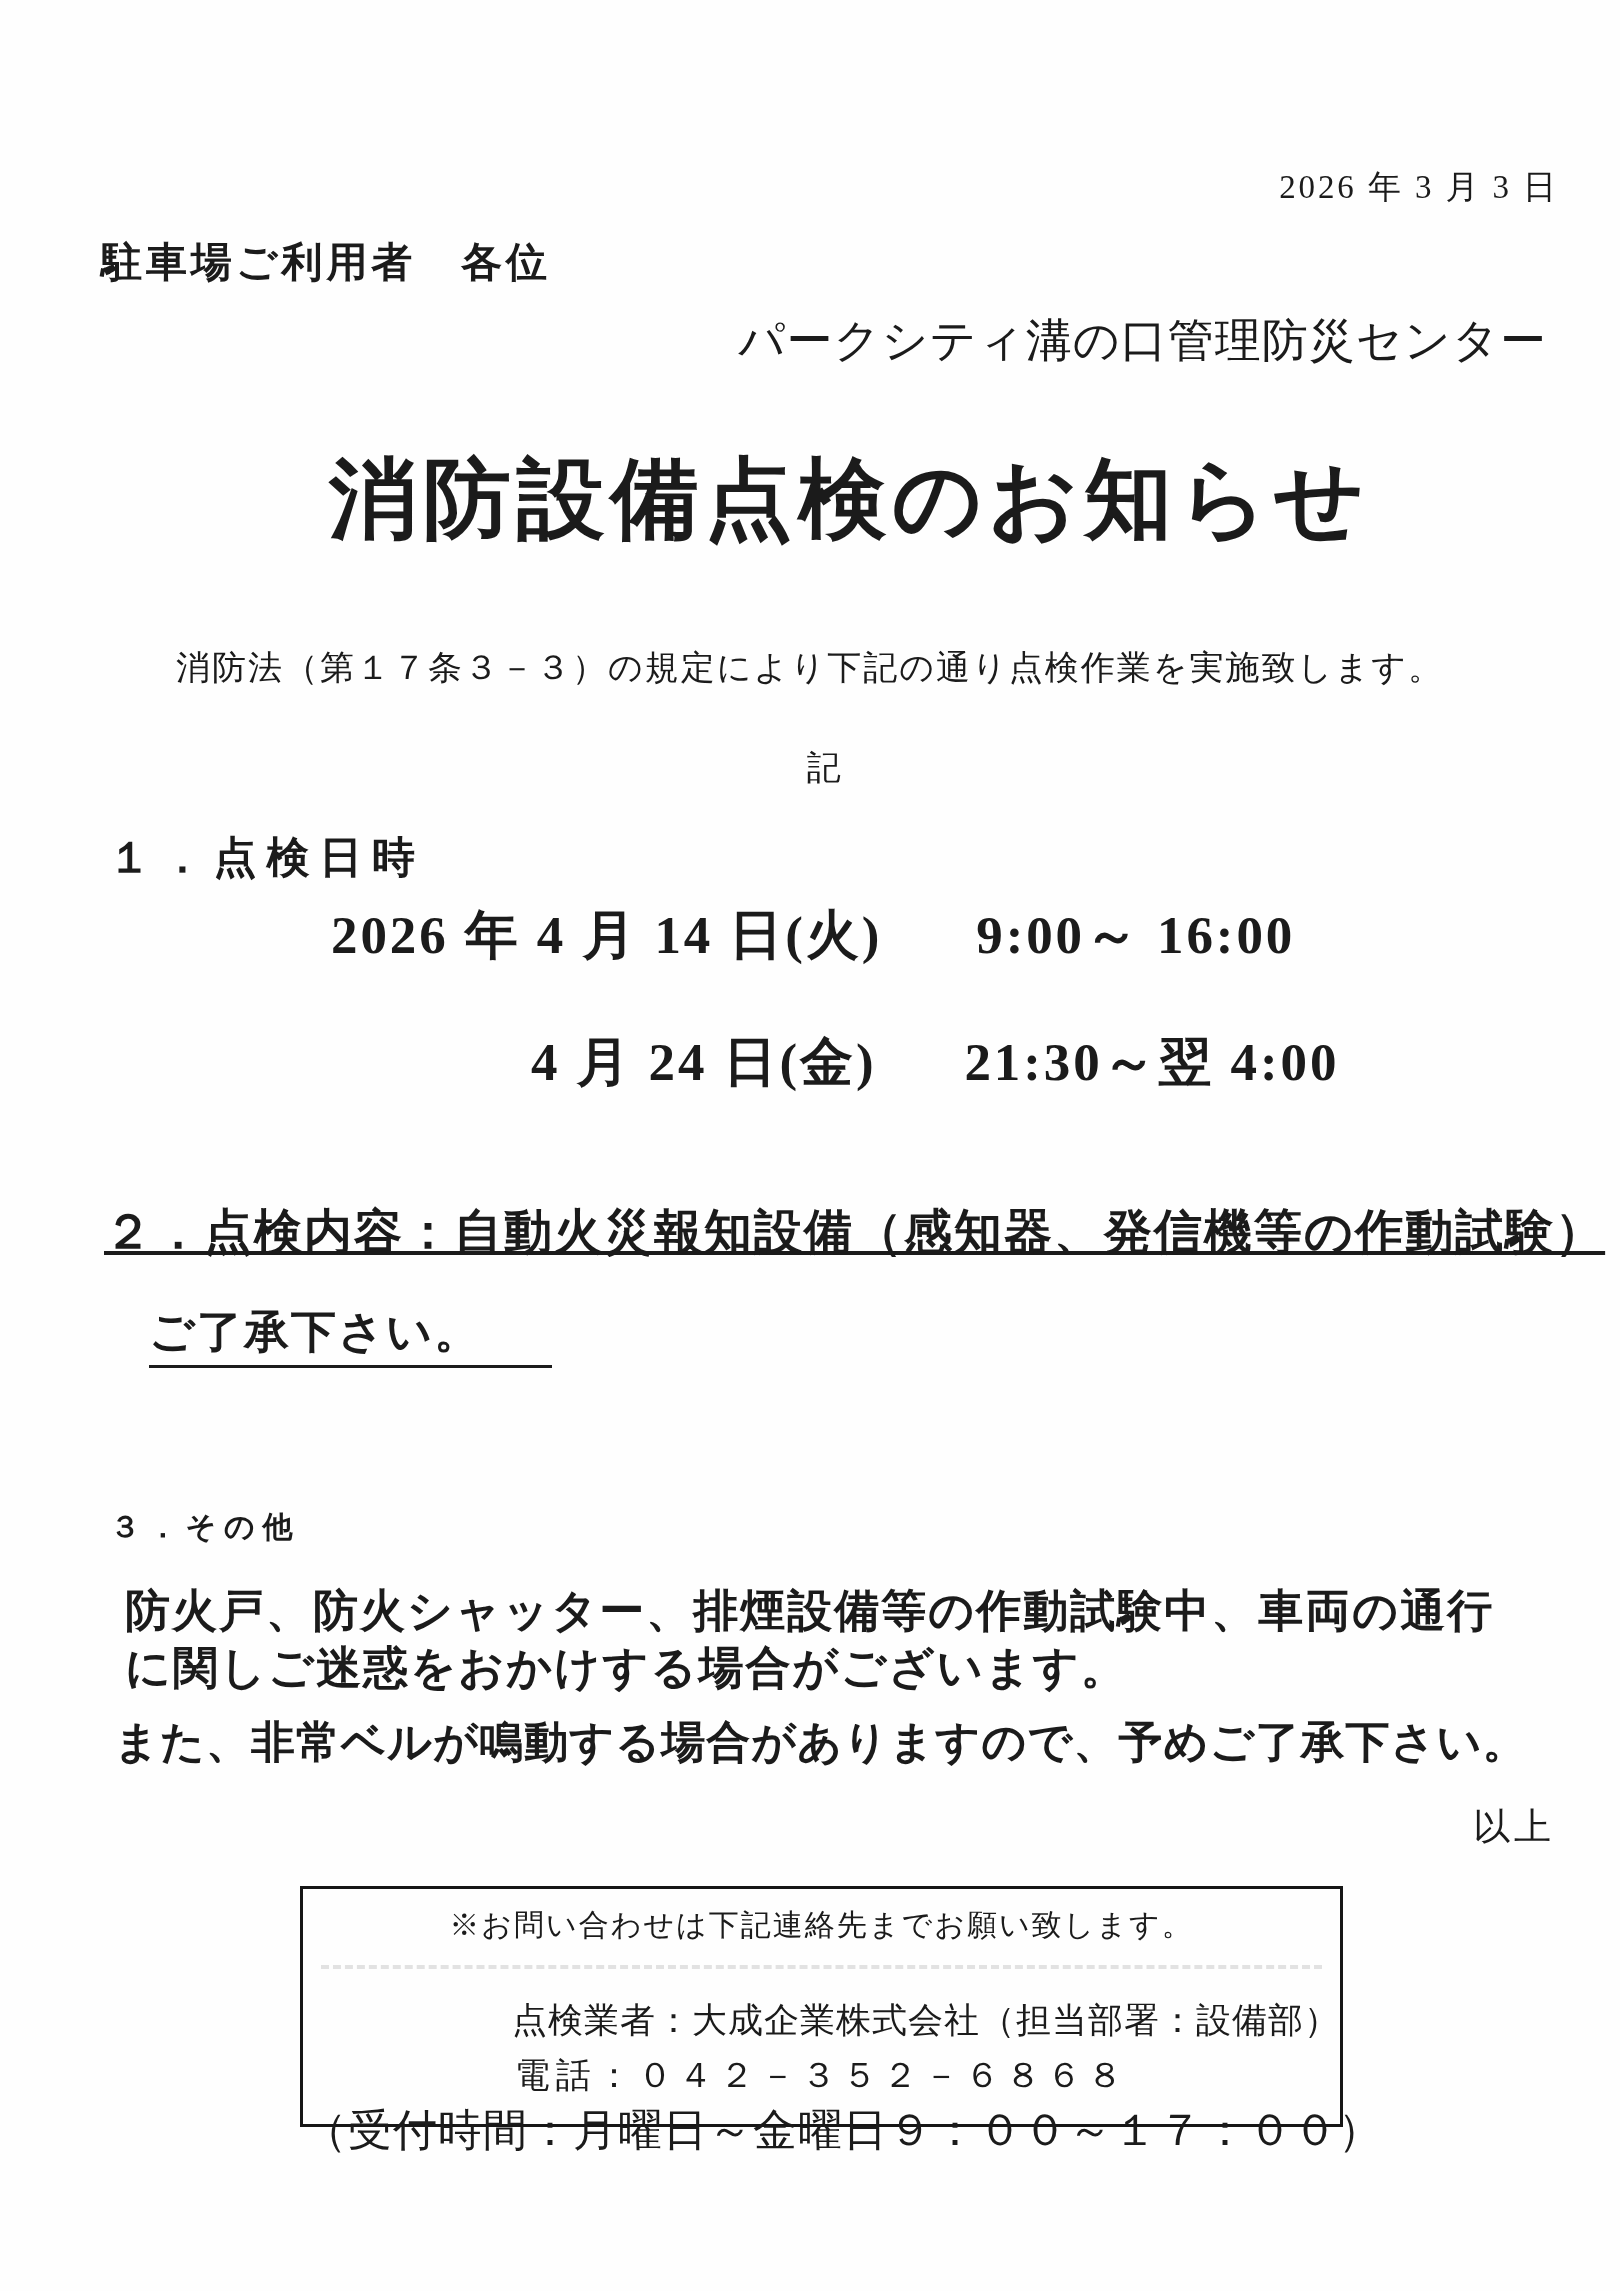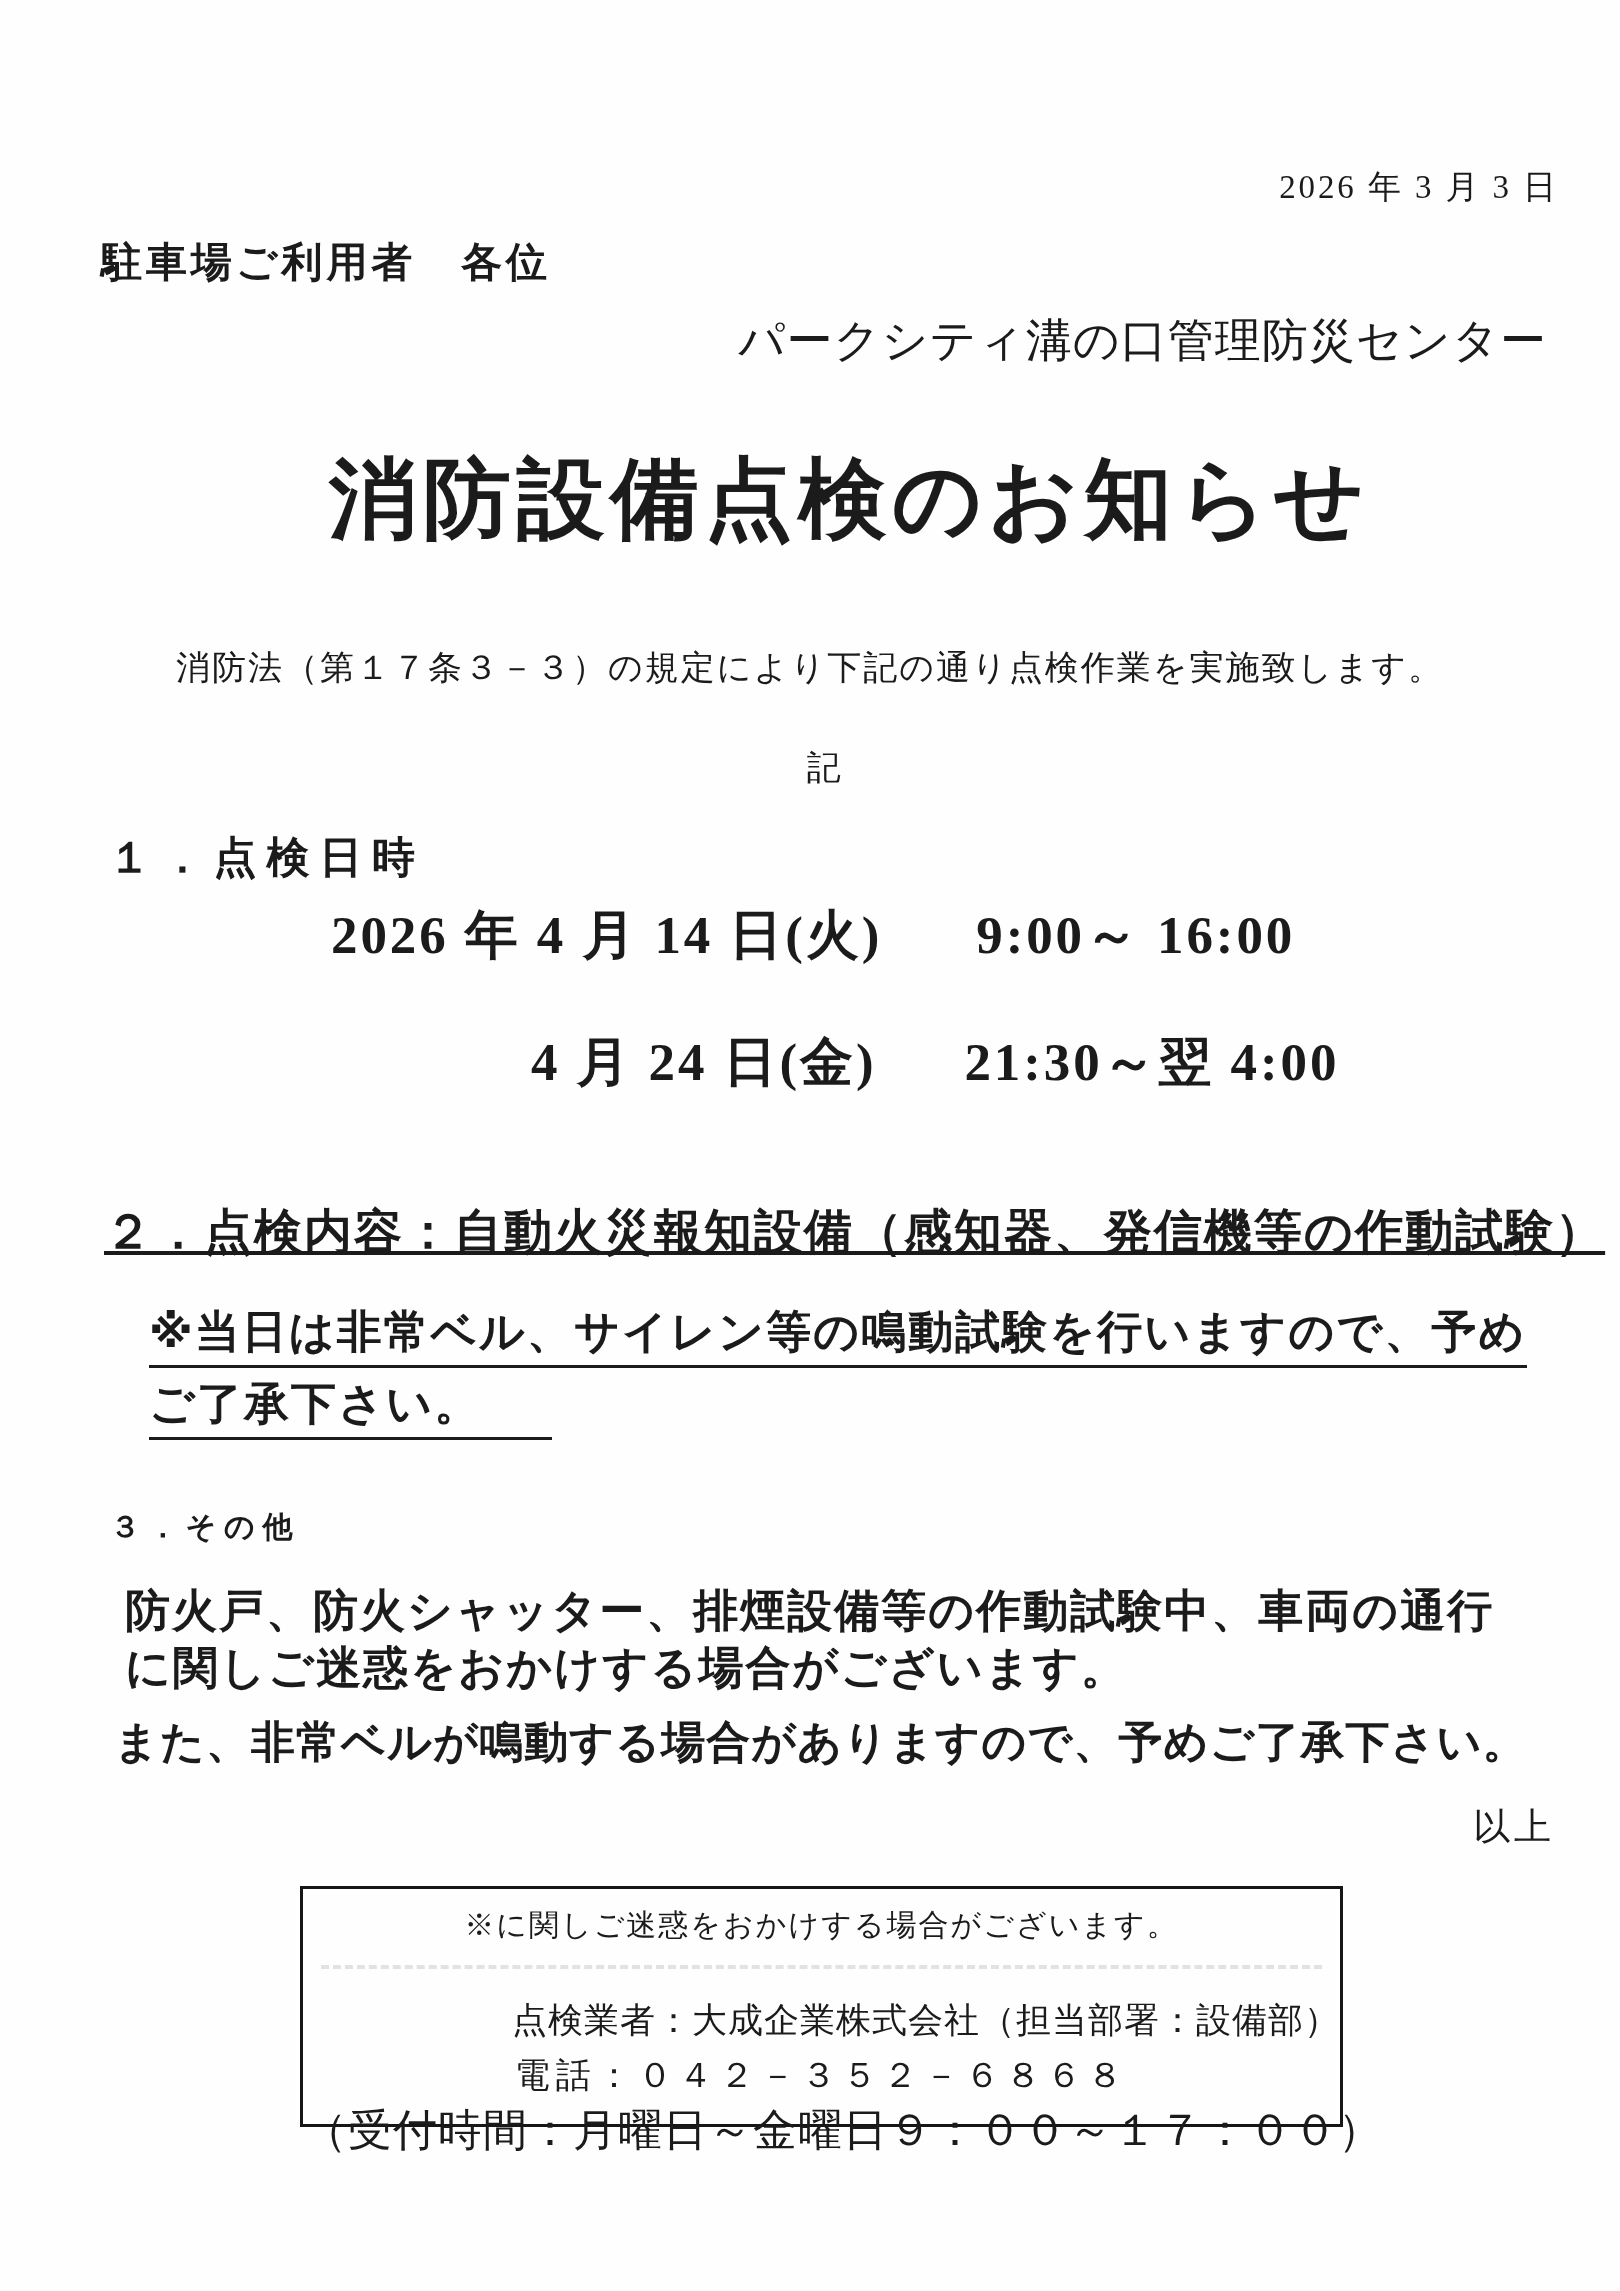--- a/index.html
+++ b/index.html
@@ -127,37 +127,36 @@
     <span class="date">2026 年 4 月 14 日(火)</span><span class="time">9:00～ 16:00</span>
   </div>
 
   <div class="sched sched2 serif">
     <span class="date">4 月 24 日(金)</span><span class="time">21:30～翌 4:00</span>
   </div>
 
   <div class="heading s2-heading serif">２．点検内容：自動火災報知設備（感知器、発信機等の作動試験）</div>
 
   <div class="warning gothic">
-    <span class="u">※当日は非常ベル、サイレン等の鳴動試験を行いますので、予め</span>
     <span class="u u2">ご了承下さい。</span>
   </div>
 
   <div class="heading s3-heading serif">３．その他</div>
 
   <div class="note1 gothic">
     <div>防火戸、防火シャッター、排煙設備等の作動試験中、車両の通行</div>
     <div>に関しご迷惑をおかけする場合がございます。</div>
   </div>
 
   <div class="note2 gothic">また、非常ベルが鳴動する場合がありますので、予めご了承下さい。</div>
 
   <div class="closing serif">以上</div>
 
   <div class="contact-box">
-    <div class="cb-notice serif">※に関しご迷惑をおかけする場合がございます。</div>
+    <div class="cb-notice serif">※お問い合わせは下記連絡先までお願い致します。</div>
     <div class="cb-artifact"></div>
     <div class="cb-vendor serif">点検業者：大成企業株式会社（担当部署：設備部）</div>
     <div class="cb-phone serif">電話：０４２－３５２－６８６８</div>
     <div class="cb-hours serif">（受付時間：月曜日～金曜日９：００～１７：００）</div>
   </div>
 
 </div>
 
 
 </body></html>

